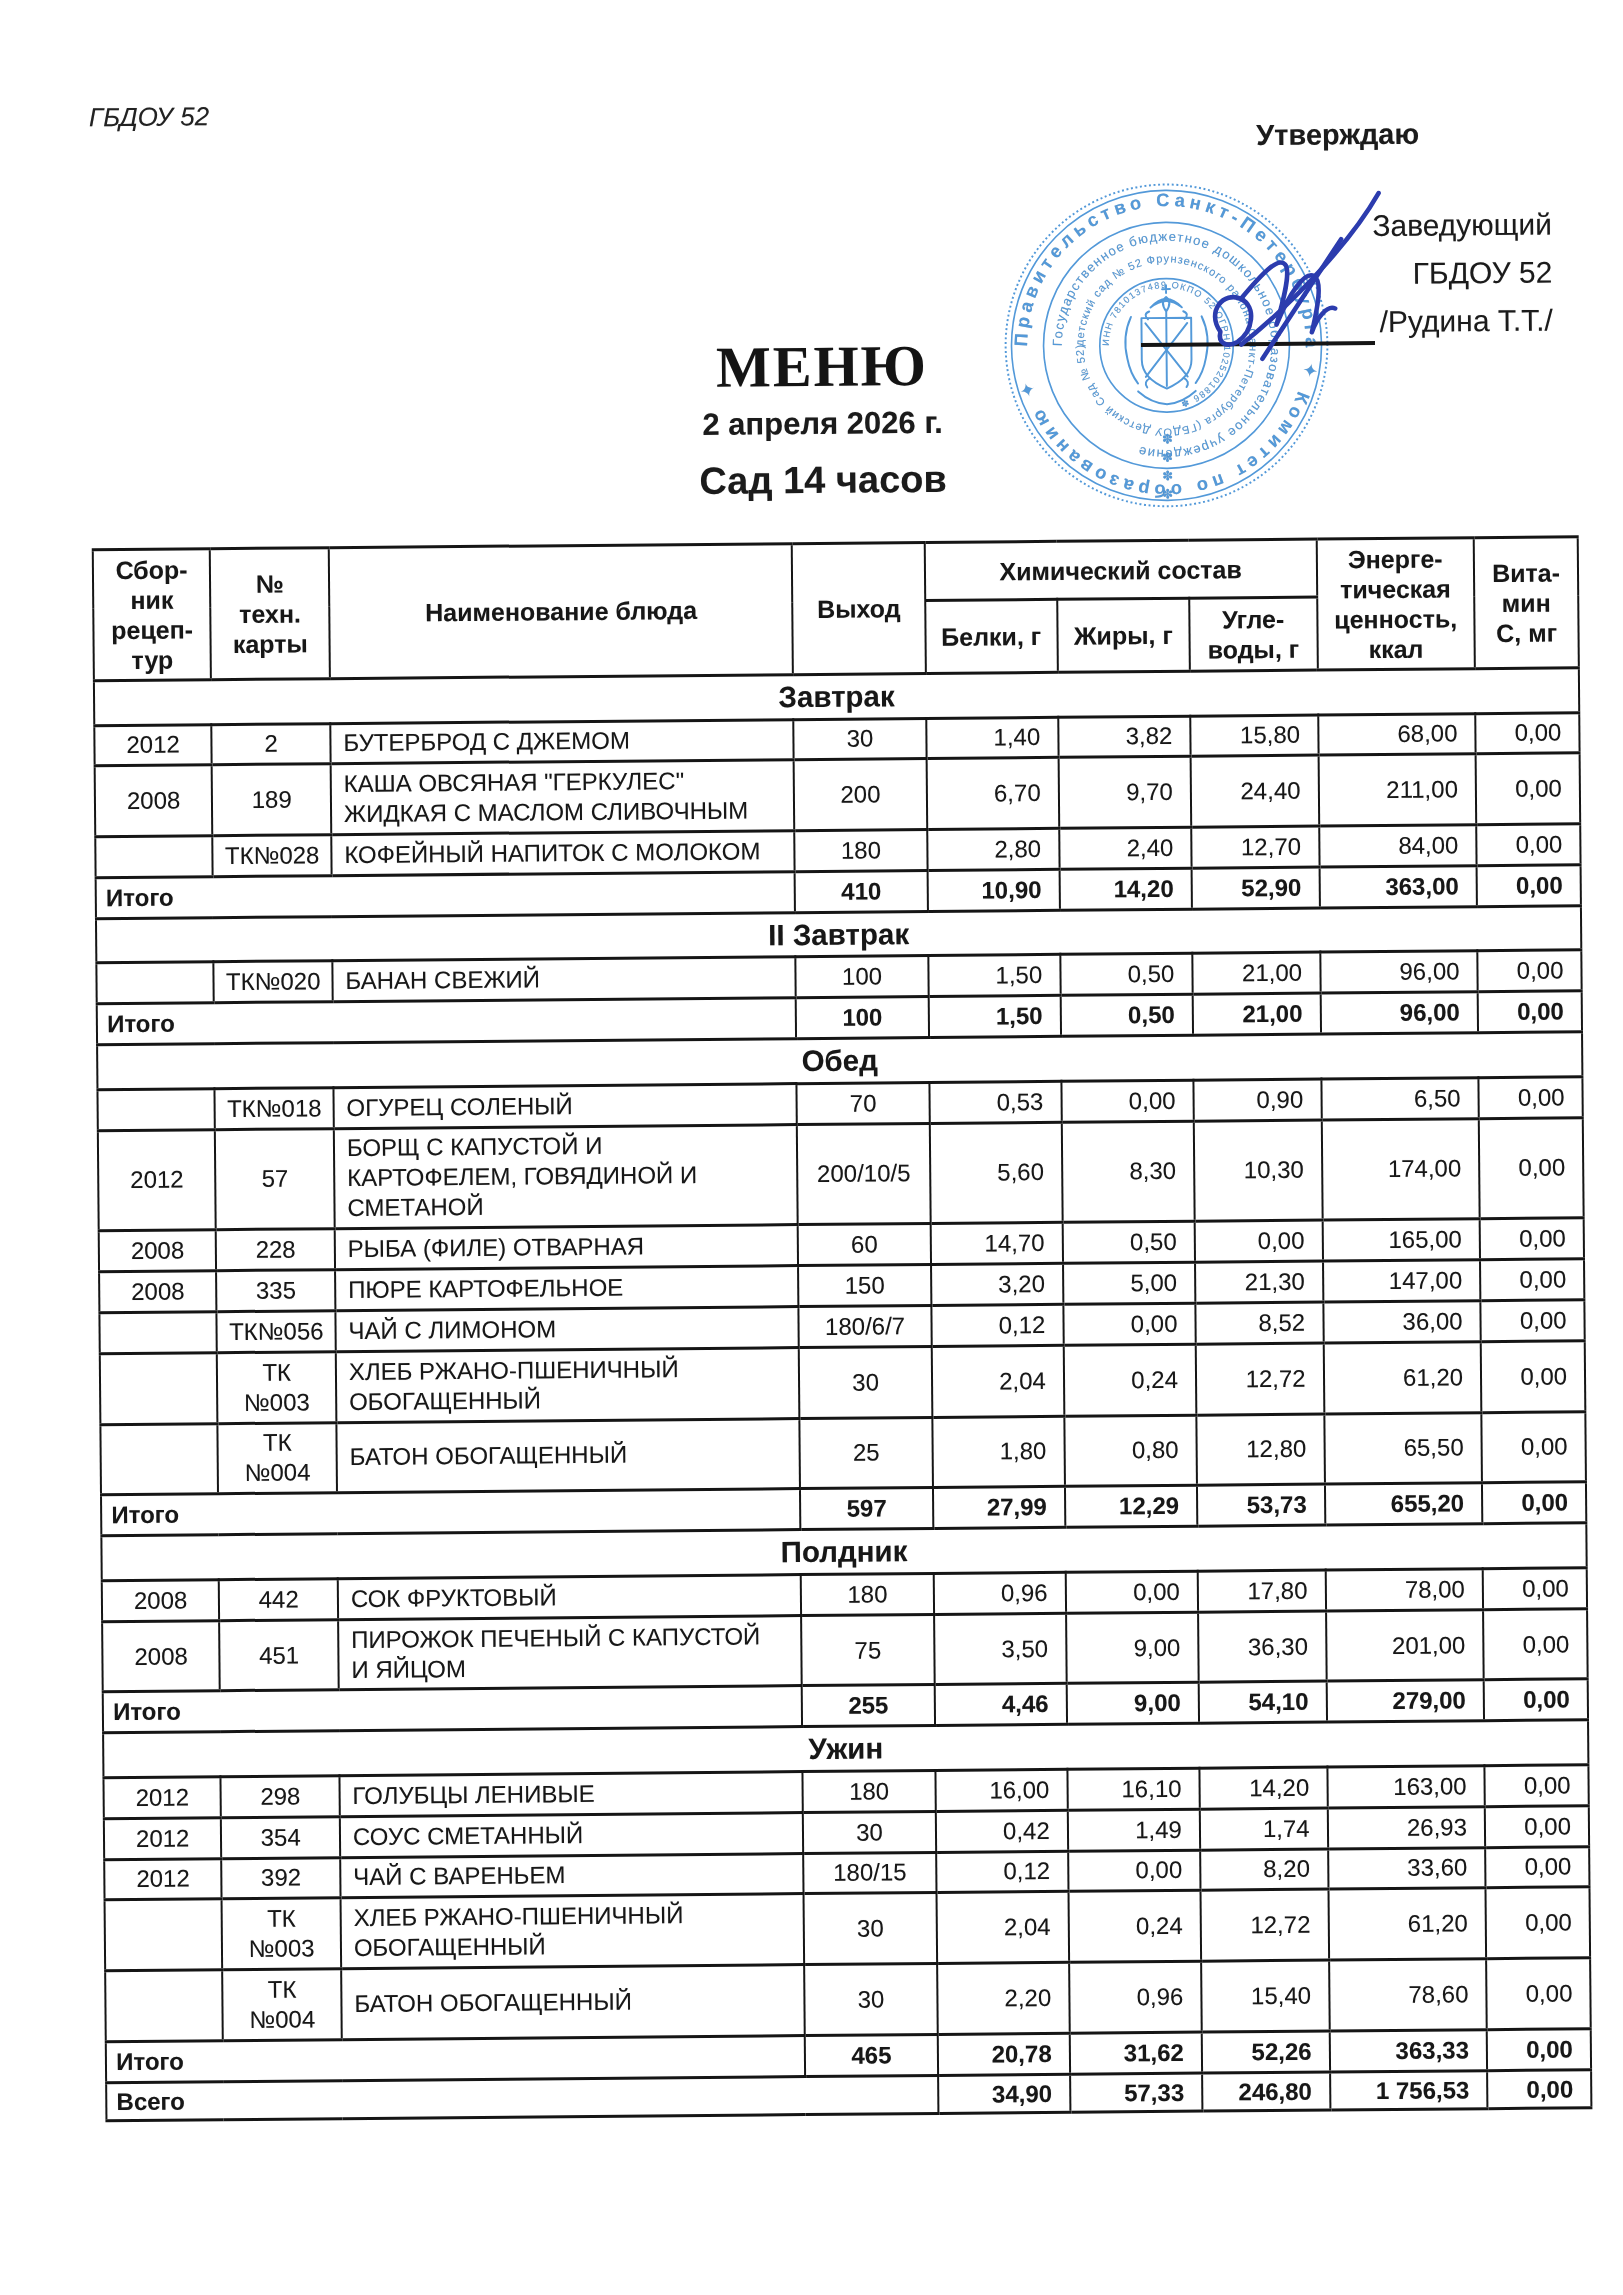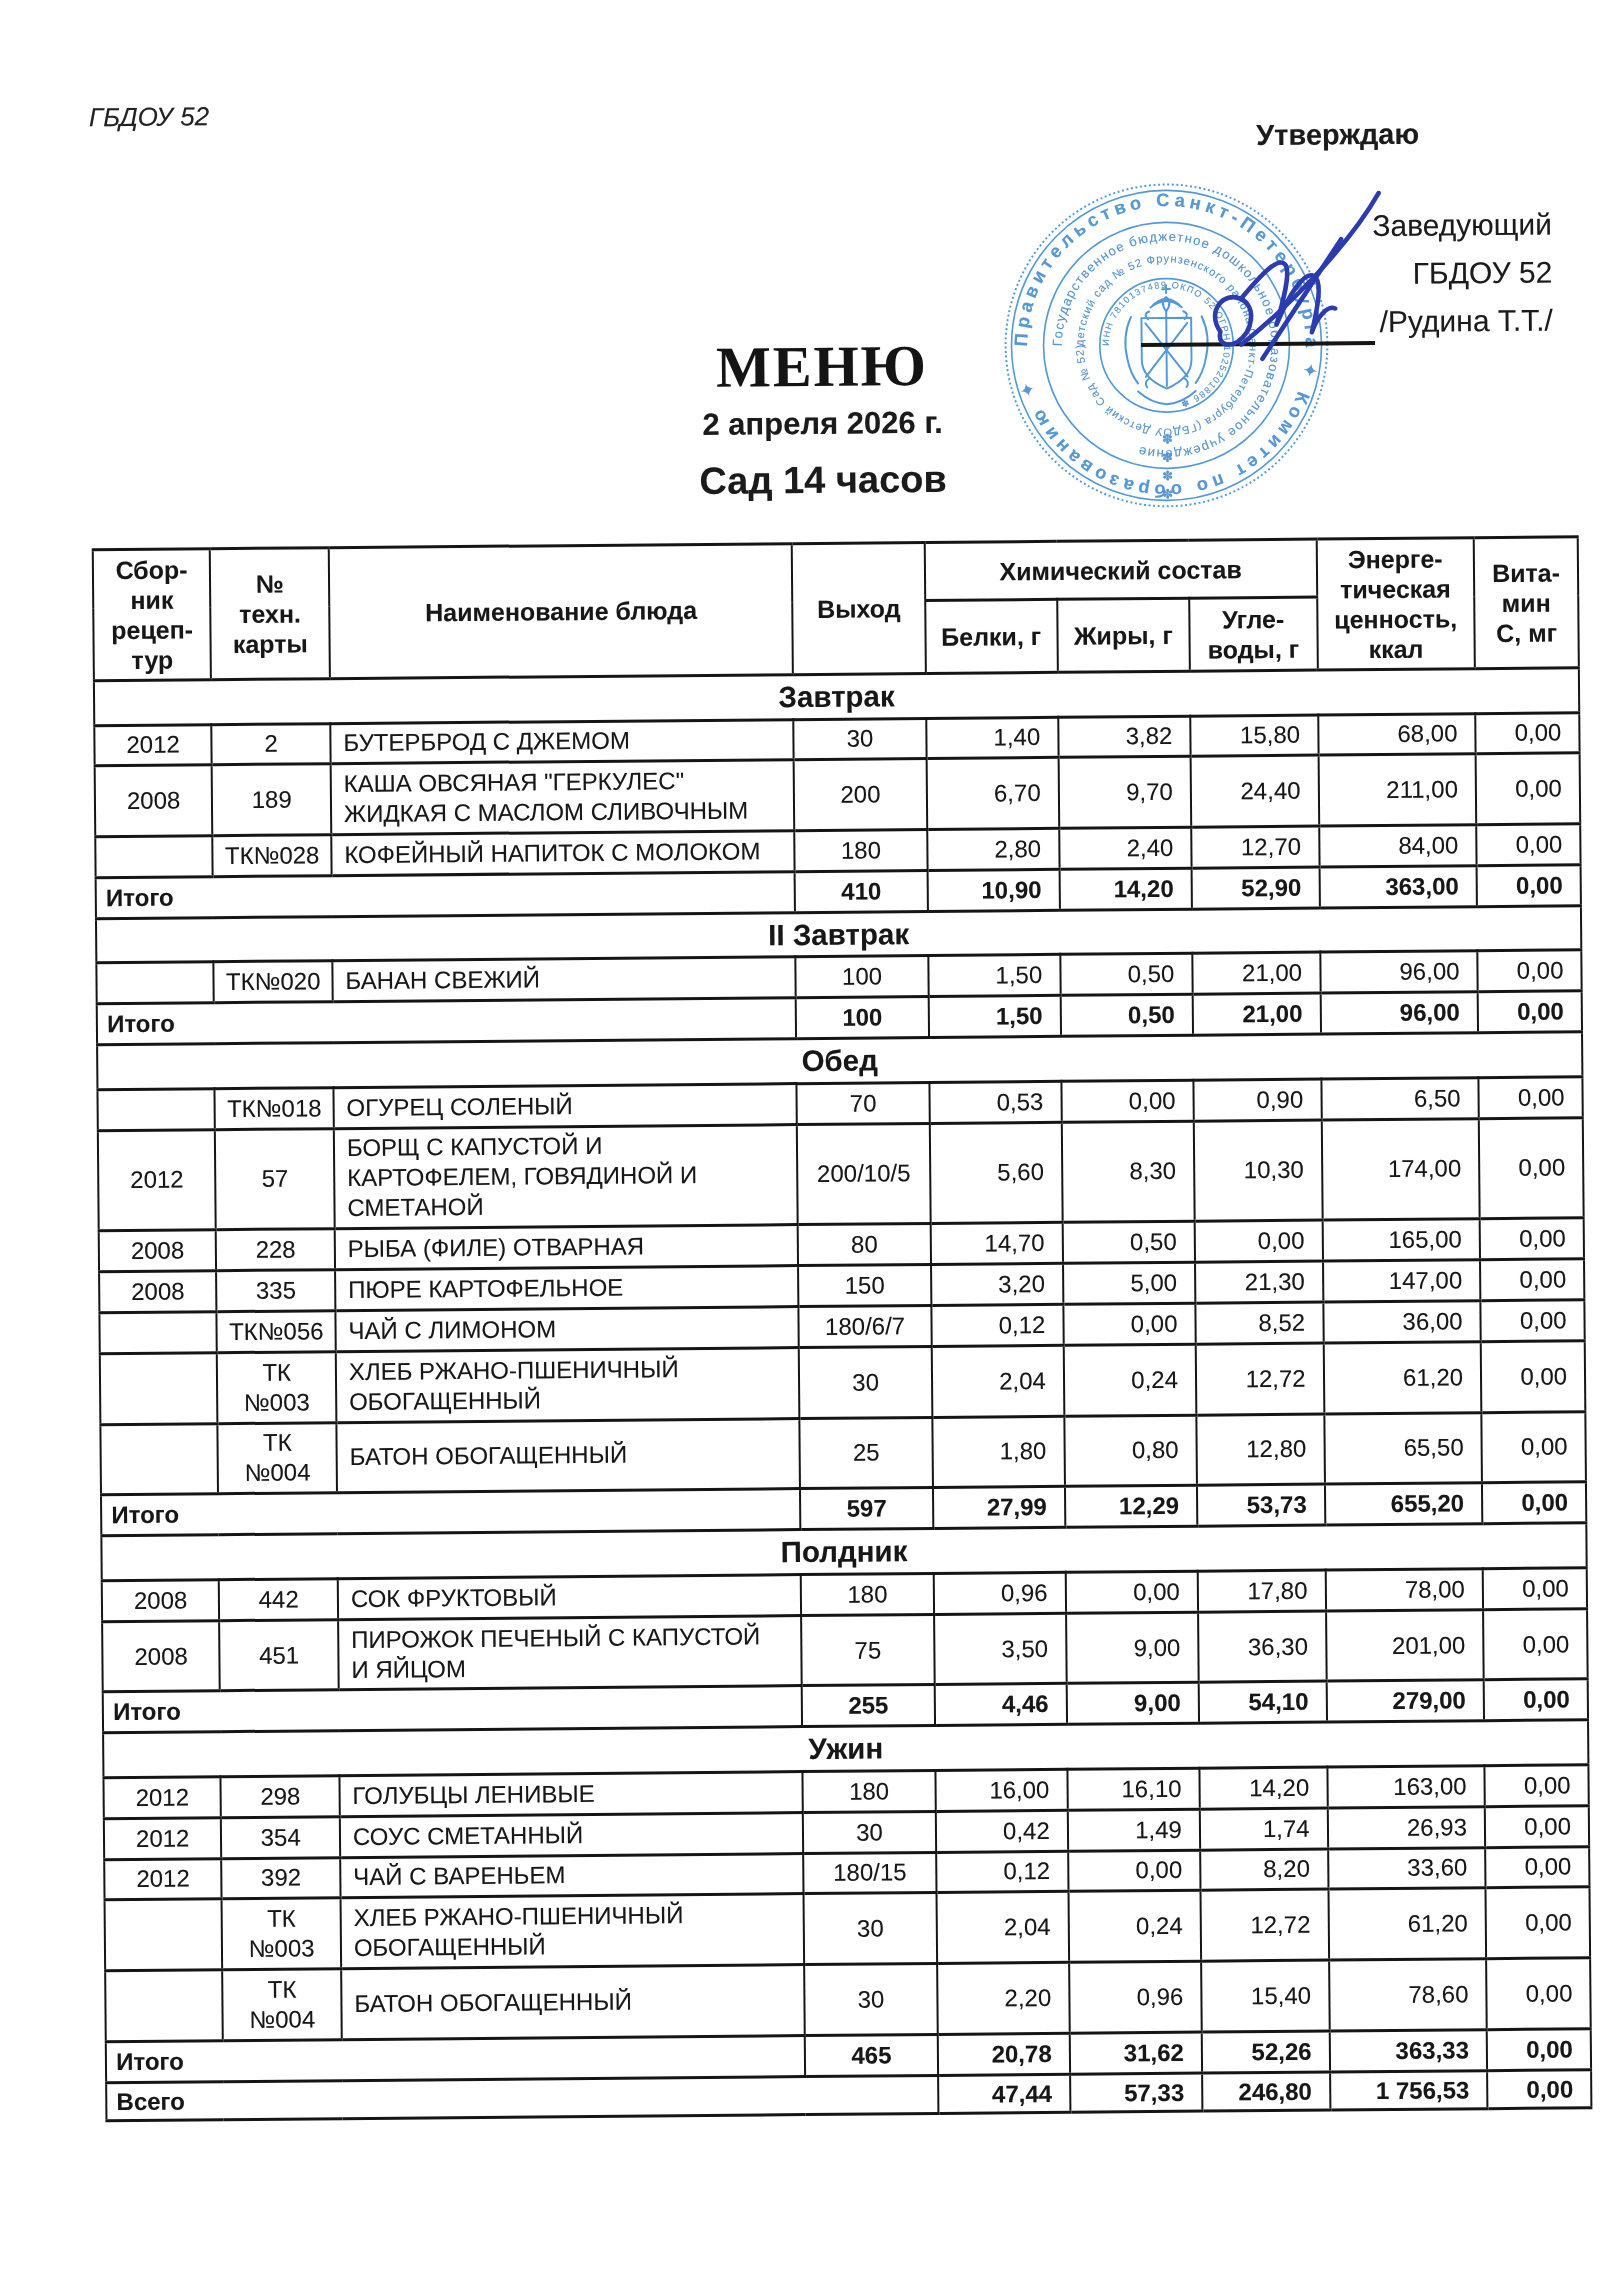--- a/index.html
+++ b/index.html
@@ -255,21 +255,21 @@
           <td class="c-num">5,60</td>
           <td class="c-num">8,30</td>
           <td class="c-num">10,30</td>
           <td class="c-num">174,00</td>
           <td class="c-num">0,00</td>
         </tr>
         <tr class="dish">
           <td class="c-book">2008</td>
           <td class="c-card pre">228</td>
           <td class="c-name pre">РЫБА (ФИЛЕ) ОТВАРНАЯ</td>
-          <td class="c-out">80</td>
+          <td class="c-out">60</td>
           <td class="c-num">14,70</td>
           <td class="c-num">0,50</td>
           <td class="c-num">0,00</td>
           <td class="c-num">165,00</td>
           <td class="c-num">0,00</td>
         </tr>
         <tr class="dish">
           <td class="c-book">2008</td>
           <td class="c-card pre">335</td>
           <td class="c-name pre">ПЮРЕ КАРТОФЕЛЬНОЕ</td>
@@ -425,21 +425,21 @@
           <td class="lbl" colspan="3">Итого</td>
           <td class="c-out">465</td>
           <td class="c-num">20,78</td>
           <td class="c-num">31,62</td>
           <td class="c-num">52,26</td>
           <td class="c-num">363,33</td>
           <td class="c-num">0,00</td>
         </tr>
         <tr class="grand">
           <td class="lbl" colspan="4">Всего</td>
-          <td class="c-num">47,44</td>
+          <td class="c-num">34,90</td>
           <td class="c-num">57,33</td>
           <td class="c-num">246,80</td>
           <td class="c-num">1 756,53</td>
           <td class="c-num">0,00</td>
         </tr>
       </tbody>
   </table>
 
 </div>
 

